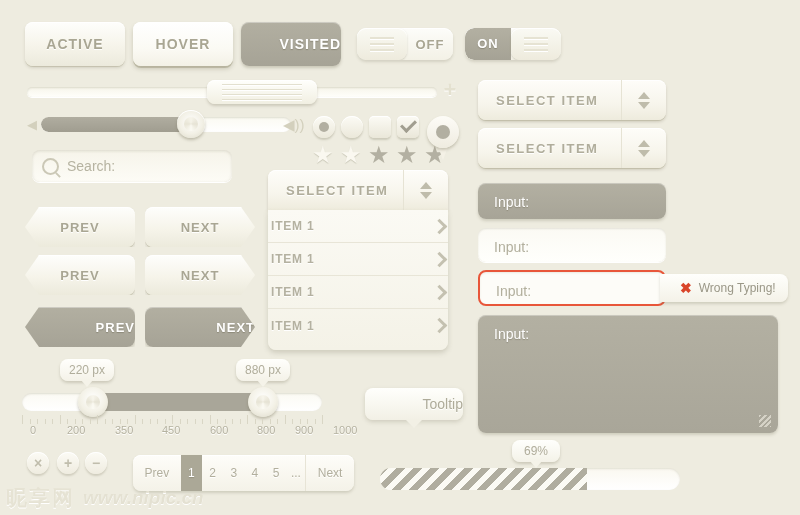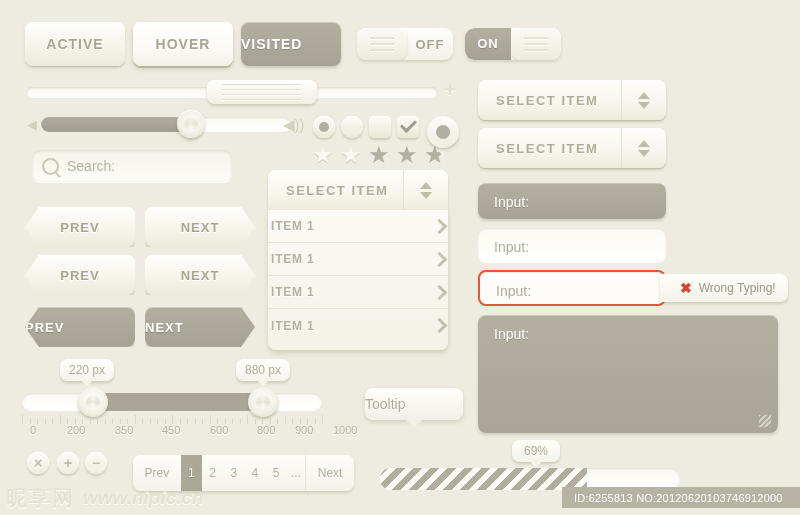--- a/index.html
+++ b/index.html
@@ -28,21 +28,21 @@
     box-sizing:border-box;
   }
   .btn-dark{
     background:linear-gradient(180deg,#b2afa1 0%,#a6a396 100%);
     border-radius:8px;
     box-shadow:0 1px 0 rgba(255,255,255,.35) inset,
                0 2px 3px rgba(120,115,90,.3);
     color:#ffffff;
     font-weight:bold;
     letter-spacing:1px;
-    display:flex;align-items:center;justify-content:flex-start;
+    display:flex;align-items:center;justify-content:flex-end;
     text-shadow:0 1px 1px rgba(110,105,85,.5);
     box-sizing:border-box;
   }
 
   
   #btn-active{left:25px;top:22px;width:100px;height:44px;font-size:14px;}
   #btn-hover{left:133px;top:22px;width:100px;height:44px;font-size:14px;
     background:linear-gradient(180deg,#ffffff 0%,#fbfaf4 60%,#f3f1e6 100%);
     box-shadow:0 1px 0 rgba(255,255,255,1) inset,
                0 3px 4px rgba(120,115,90,.3),
@@ -297,21 +297,21 @@
   #ticks{position:absolute;left:22px;top:414px;width:300px;height:10px;}
   #ticks .tk{position:absolute;bottom:0;width:1px;background:#d9d6c5;}
   #tick-labels{position:absolute;left:10px;top:424px;width:320px;height:14px;}
   #tick-labels span{position:absolute;font-size:11px;color:#b5b2a0;text-shadow:0 1px 0 #fff;}
 
   
   #tooltip{
     position:absolute;left:365px;top:388px;width:98px;height:32px;border-radius:8px;
     background:linear-gradient(180deg,#fffffc,#f2f0e5);
     box-shadow:0 2px 4px rgba(120,115,90,.25);
-    display:flex;align-items:center;justify-content:flex-start;
+    display:flex;align-items:center;justify-content:flex-end;
     color:#aeab99;font-size:14px;text-shadow:0 1px 0 #fff;
   }
   #tooltip::after{
     content:"";position:absolute;left:40px;bottom:-8px;
     width:0;height:0;border-left:9px solid transparent;border-right:9px solid transparent;border-top:9px solid #f2f0e5;
   }
 
   
   .circ{
     position:absolute;width:22px;height:22px;border-radius:50%;
@@ -630,22 +630,19 @@
       </div>
   </div>
 
   <div class="bubble" id="bubble-pct">
     <span>69%</span>
   </div>
   <div id="progress">
     <div class="bar" style="width: 69%;"></div>
   </div>
 
-  <div id="id-strip">
-    <span>ID:6255813 NO:20120620103746912000</span>
-  </div>
 
   <div id="watermark">
     <span class="cn">昵享网</span>
     <span class="url">www.nipic.cn</span>
   </div>
 
 </div>
 
 </body></html>

